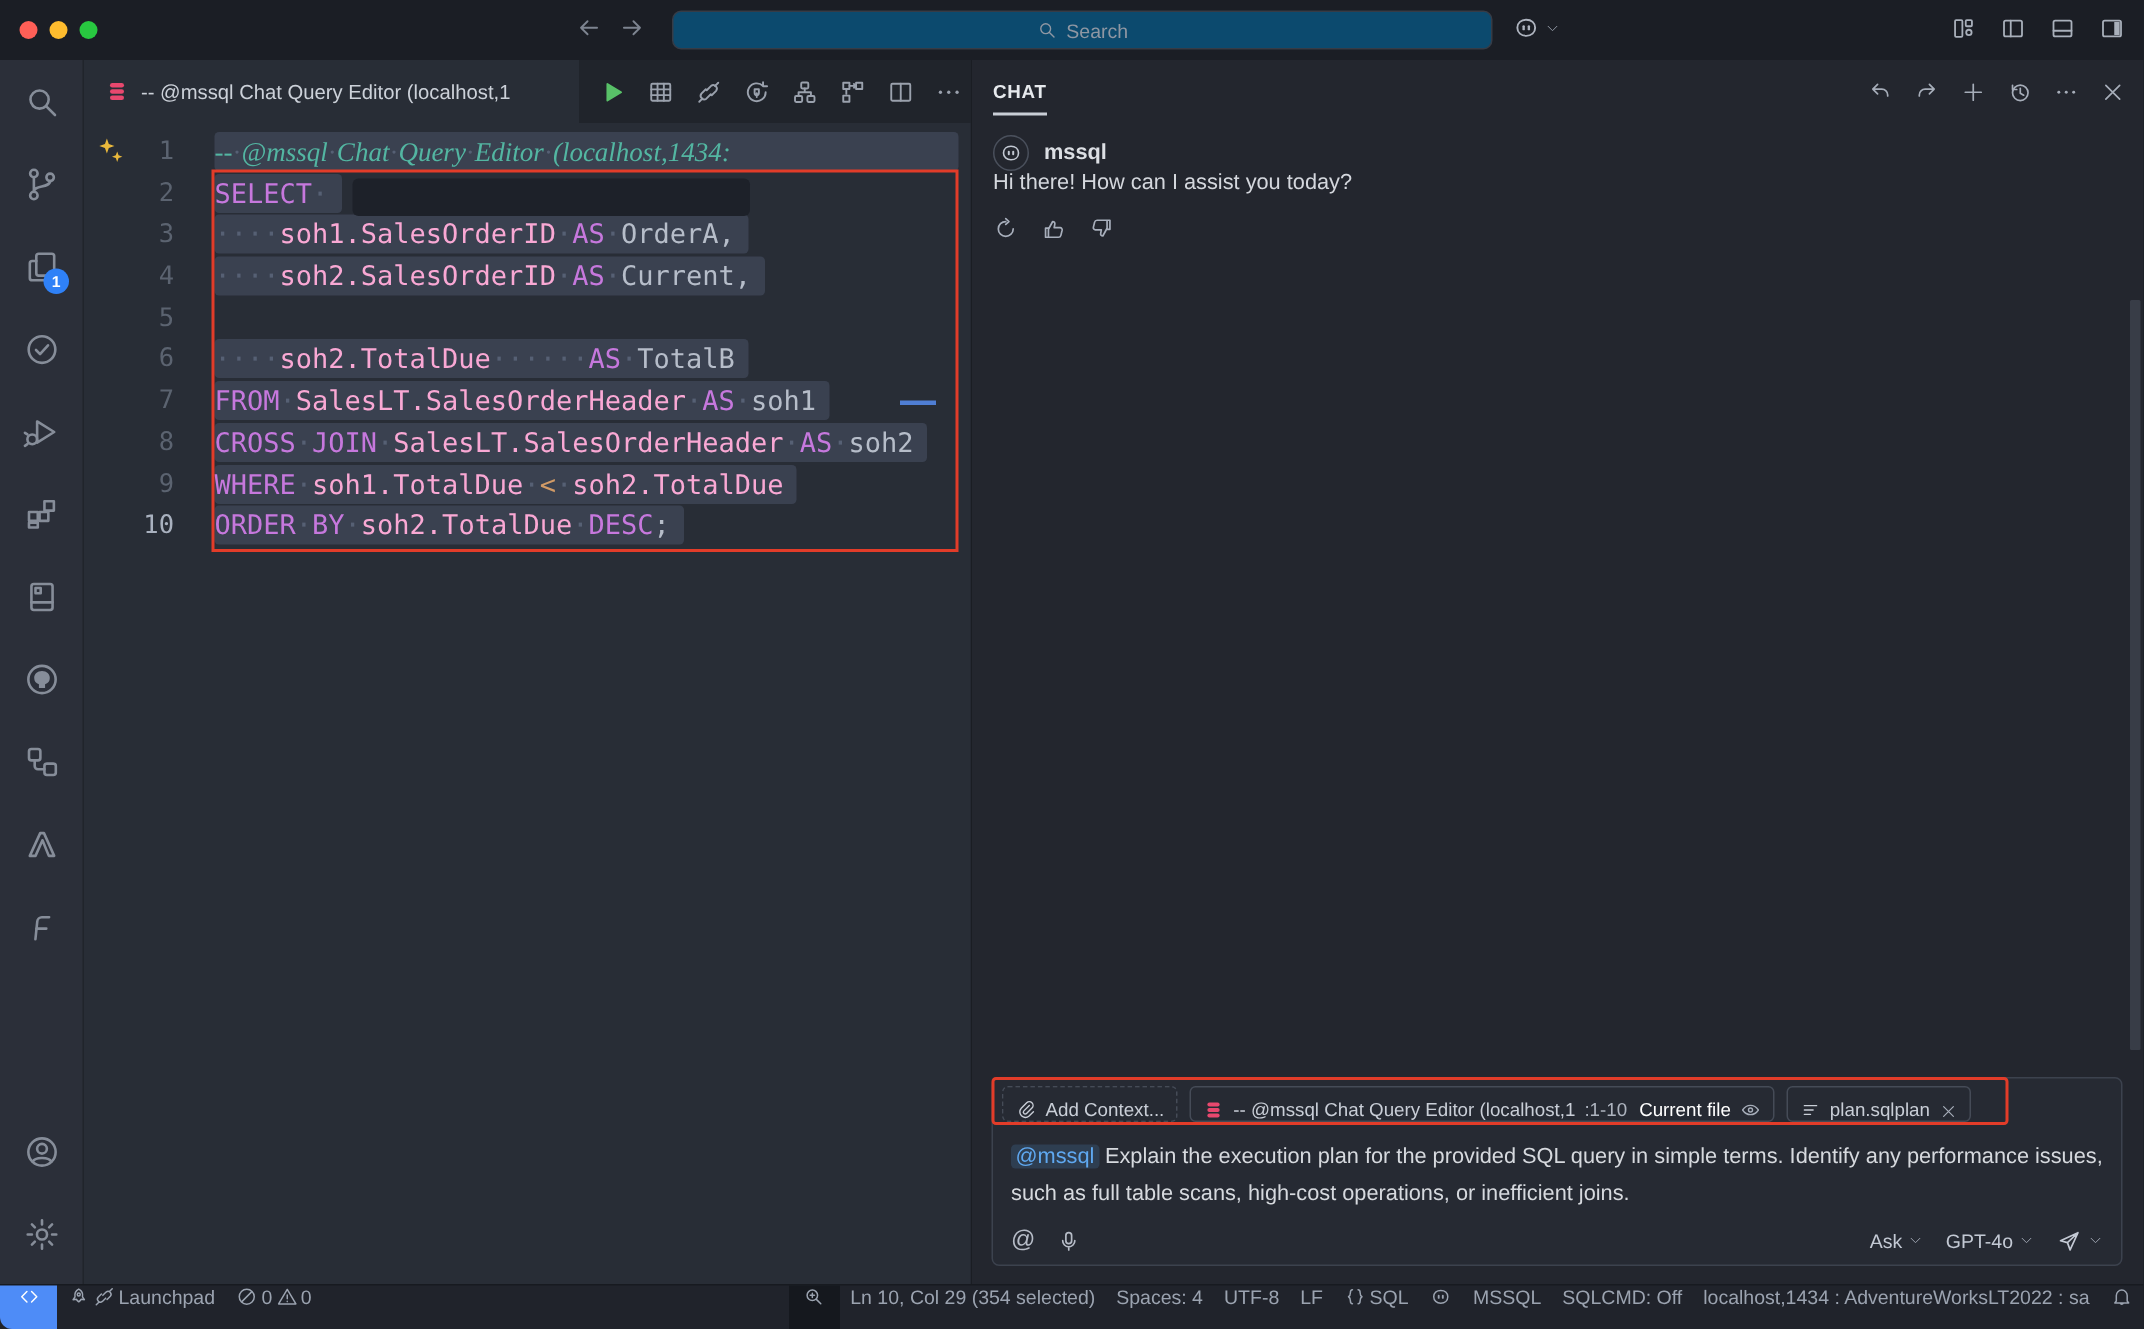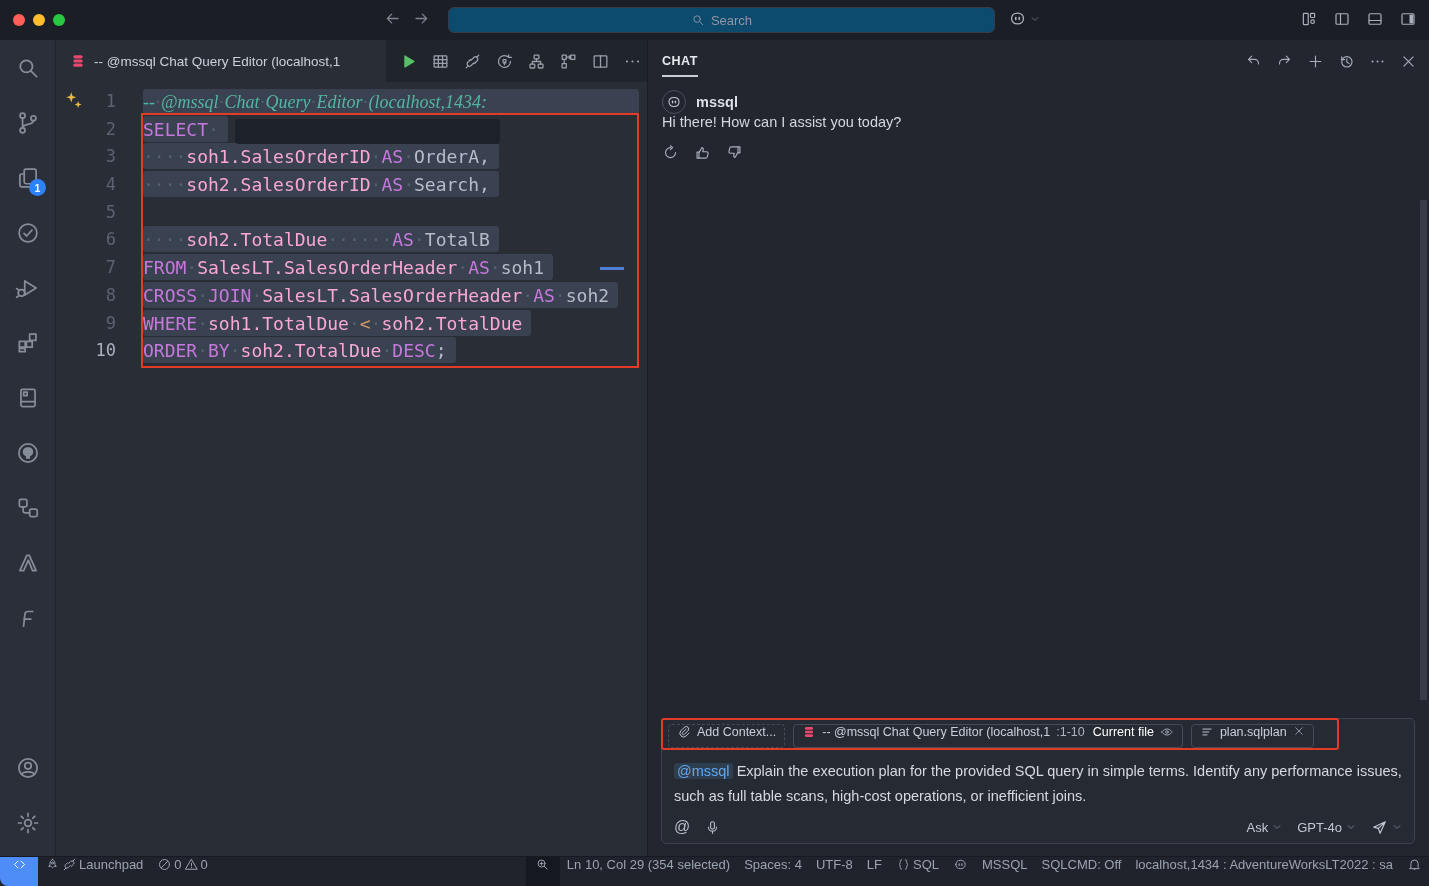--- a/index.html
+++ b/index.html
@@ -83,21 +83,21 @@
   .msg-author { color:#dcdfe4; font-size:14.5px; font-weight:bold; }
   .msg-text { color:#d4d7dd; font-size:14.5px; }
   .msg-feedback { margin-top:14px; display:flex; gap:15px; color:#a8afbc; }
   .msg-feedback .i { width:17px; height:17px; }
 
   .chat-scrollbar { position:absolute; right:2px; top:160px; width:7px; height:500px; background:#4a505c; opacity:.55; border-radius:1px; }
 
   .chat-input { position:absolute; left:13px; right:14px; bottom:12px; height:126px;
                 background:#262a33; border:1px solid #3c424e; border-radius:5px; }
   .chips-row { position:relative; display:flex; gap:8px; padding:5px 6px; align-items:center; }
-  .chip { height:24px; display:flex; align-items:flex-start; gap:6px; padding:0 8px;
+  .chip { height:24px; display:flex; align-items:flex-end; gap:6px; padding:0 8px;
           border:1px solid #454b57; border-radius:4px; color:#c9ced7; font-size:12.5px; white-space:nowrap; cursor:pointer; }
   .chip.dashed { border-style:dashed; }
   .chip .i { width:14px; height:14px; }
   .chip .i.pink { color:#e8486e; }
   .chip-range { color:#aeb4bf; }
   .chip-suffix { color:#ffffff; margin-left:2px; }
   .chip .eye, .chip .close { color:#a6adb9; }
   .annot-rect-chips { position:absolute; left:-1px; top:-1px; width:678px; height:32px;
                       border:2px solid #e23c29; border-radius:3px; pointer-events:none; }
   .input-text { padding:6px 12px 0 12px; font-size:14.5px; line-height:25px; color:#d6d9de; cursor:text; }
@@ -390,21 +390,21 @@
               <path d="M9 2.5l1.4 4.1L14.5 8l-4.1 1.4L9 13.5 7.6 9.4 3.5 8l4.1-1.4z" fill="currentColor" stroke="none"></path>
               <path d="M16.5 12l1 2.8 2.8 1-2.8 1-1 2.8-1-2.8-2.8-1 2.8-1z" fill="currentColor" stroke="none"></path>
             </svg>
           </span>
         <div class="annot-rect-editor"></div>
         <div class="redaction"></div>
         <div class="blue-dash"></div>
       <div class="code-line"><div class="gutter">1</div><div class="line-content"><span class="sel full"><span class="cm">--</span><span class="wsd">·</span><span class="cm">@mssql</span><span class="wsd">·</span><span class="cm">Chat</span><span class="wsd">·</span><span class="cm">Query</span><span class="wsd">·</span><span class="cm">Editor</span><span class="wsd">·</span><span class="cm">(localhost,1434:</span></span></div></div>
           <div class="code-line"><div class="gutter">2</div><div class="line-content"><span class="sel"><span class="kw">SELECT</span><span class="wsd">·</span></span></div></div>
           <div class="code-line"><div class="gutter">3</div><div class="line-content"><span class="sel"><span class="wsd">····</span><span class="id">soh1.SalesOrderID</span><span class="wsd">·</span><span class="kw">AS</span><span class="wsd">·</span><span class="tx">OrderA,</span></span></div></div>
-          <div class="code-line"><div class="gutter">4</div><div class="line-content"><span class="sel"><span class="wsd">····</span><span class="id">soh2.SalesOrderID</span><span class="wsd">·</span><span class="kw">AS</span><span class="wsd">·</span><span class="tx">Search,</span></span></div></div>
+          <div class="code-line"><div class="gutter">4</div><div class="line-content"><span class="sel"><span class="wsd">····</span><span class="id">soh2.SalesOrderID</span><span class="wsd">·</span><span class="kw">AS</span><span class="wsd">·</span><span class="tx">Current,</span></span></div></div>
           <div class="code-line"><div class="gutter">5</div></div>
           <div class="code-line"><div class="gutter">6</div><div class="line-content"><span class="sel"><span class="wsd">····</span><span class="id">soh2.TotalDue</span><span class="wsd">······</span><span class="kw">AS</span><span class="wsd">·</span><span class="tx">TotalB</span></span></div></div>
           <div class="code-line"><div class="gutter">7</div><div class="line-content"><span class="sel"><span class="kw">FROM</span><span class="wsd">·</span><span class="id">SalesLT.SalesOrderHeader</span><span class="wsd">·</span><span class="kw">AS</span><span class="wsd">·</span><span class="tx">soh1</span></span></div></div>
           <div class="code-line"><div class="gutter">8</div><div class="line-content"><span class="sel"><span class="kw">CROSS</span><span class="wsd">·</span><span class="kw">JOIN</span><span class="wsd">·</span><span class="id">SalesLT.SalesOrderHeader</span><span class="wsd">·</span><span class="kw">AS</span><span class="wsd">·</span><span class="tx">soh2</span></span></div></div>
           <div class="code-line"><div class="gutter">9</div><div class="line-content"><span class="sel"><span class="kw">WHERE</span><span class="wsd">·</span><span class="id">soh1.TotalDue</span><span class="wsd">·</span><span class="op">&lt;</span><span class="wsd">·</span><span class="id">soh2.TotalDue</span></span></div></div>
           <div class="code-line"><div class="gutter active">10</div><div class="line-content"><span class="sel"><span class="kw">ORDER</span><span class="wsd">·</span><span class="kw">BY</span><span class="wsd">·</span><span class="id">soh2.TotalDue</span><span class="wsd">·</span><span class="kw">DESC</span><span class="tx">;</span></span></div></div>
         </div>
     </section>
 
     <aside class="chat">

